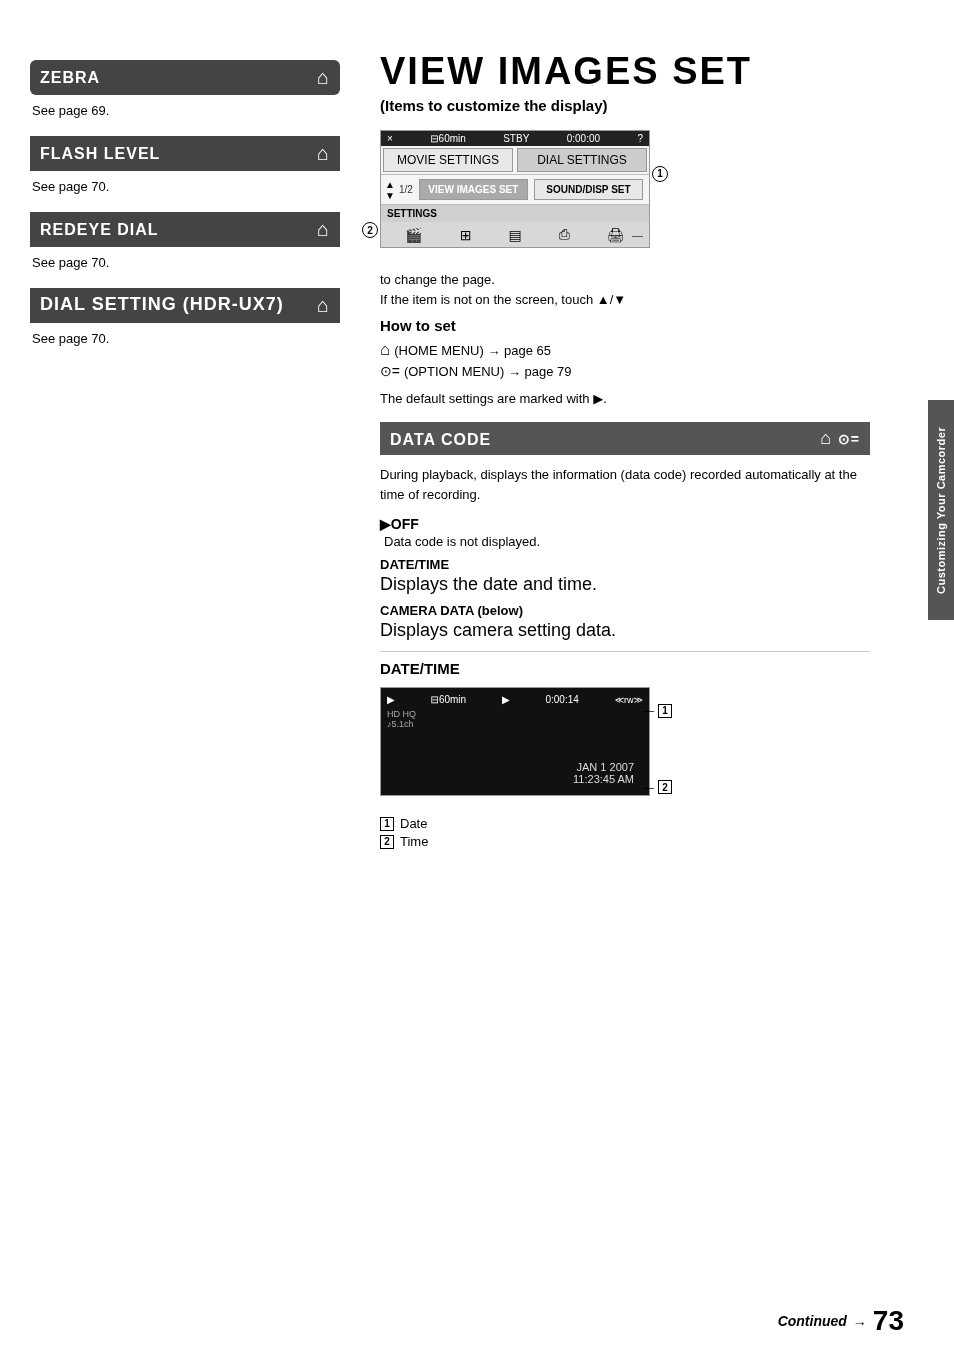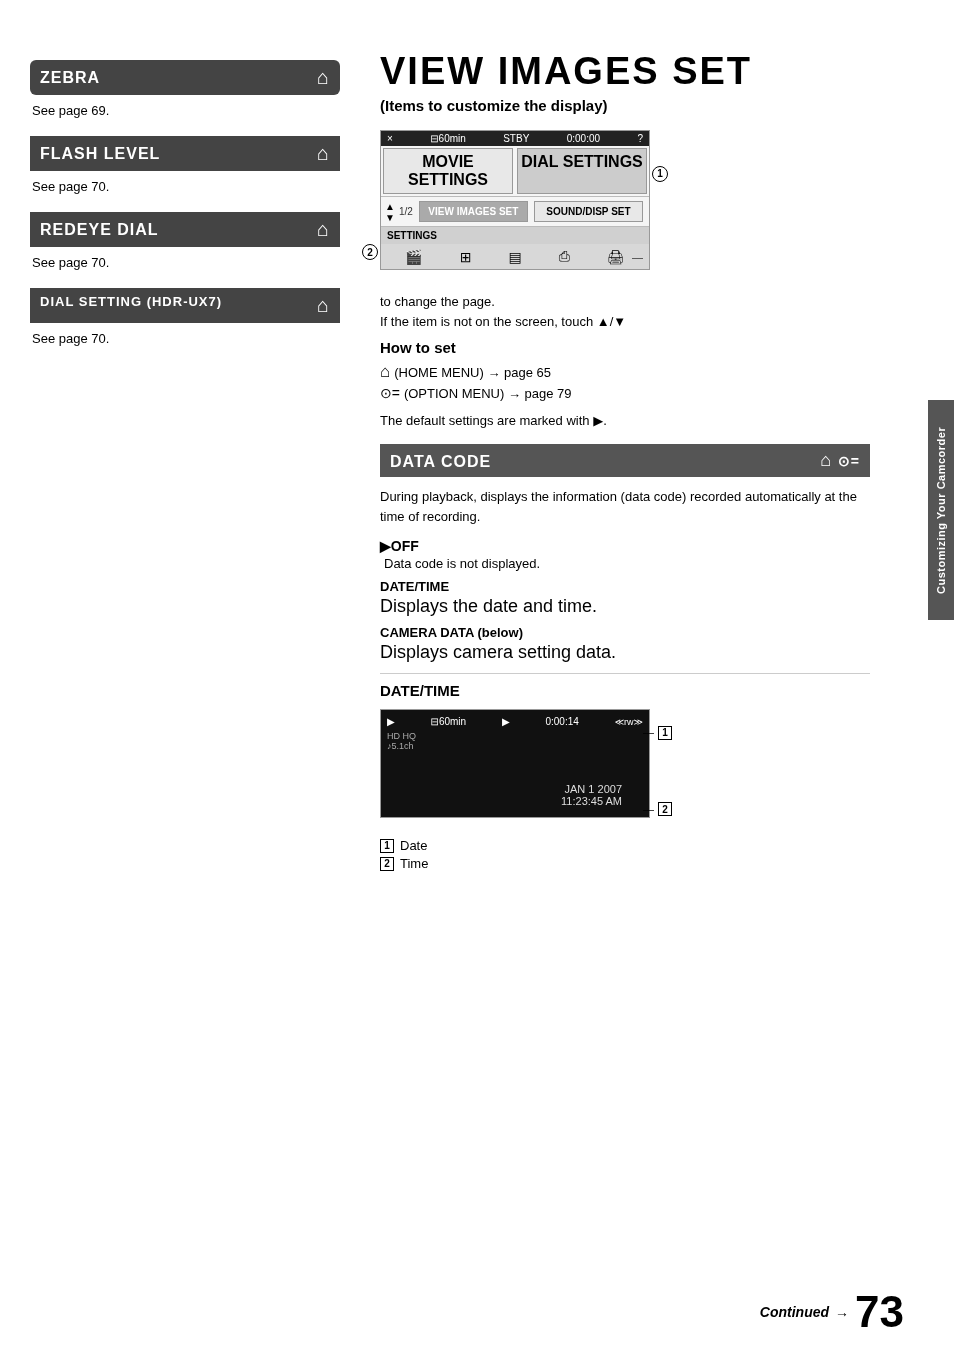--- a/index.html
+++ b/index.html
@@ -102,22 +102,22 @@
       display: flex;
       border-bottom: 1px solid #bbb;
     }
 
     .screen-menu-btn {
       flex: 1;
       text-align: center;
       padding: 4px 2px;
       border: 1px solid #999;
       margin: 2px;
-      font-size: 16px;
-      font-weight: bold;
+      font-size: 12px;
+      font-weight: normal;
       background: #e8e8e8;
     }
 
     .screen-menu-btn.active {
       background: #ccc;
     }
 
     .screen-page-row {
       display: flex;
       align-items: center;
@@ -305,21 +305,21 @@
 
     .screen2-content {
       color: #fff;
       font-size: 10px;
       min-height: 80px;
       position: relative;
     }
 
     .screen2-date-box {
       position: absolute;
-      right: 21px;
+      right: 9px;
       bottom: 4px;
       text-align: right;
       font-size: 11px;
       color: #ddd;
     }
 
     .date-time-labels {
       display: flex;
       flex-direction: column;
       gap: 3px;
@@ -343,21 +343,21 @@
       gap: 6px;
       font-size: 14px;
     }
 
     .page-footer .continued {
       font-style: italic;
       font-weight: bold;
     }
 
     .page-footer .page-num {
-      font-size: 44px;
+      font-size: 28px;
       font-weight: 900;
       font-family: Arial Black, Arial, sans-serif;
     }
 
     
     .vertical-tab {
       position: absolute;
       right: 0;
       top: 380px;
       width: 26px;
@@ -419,21 +419,21 @@
     </div>
     <p class="see-page">See page 70.</p>
 
     <div class="section-header">
       <span>REDEYE DIAL</span>
       <span class="home-icon">⌂</span>
     </div>
     <p class="see-page">See page 70.</p>
 
     <div class="section-header" style="flex-wrap:wrap; align-items: flex-start; padding: 6px 10px;">
-      <span style="flex:1; font-size:13px; font-weight:bold; letter-spacing:1px;">DIAL SETTING (HDR-UX7)</span>
+      <span style="flex:1; font-size:18px; font-weight:bold; letter-spacing:1px;">DIAL SETTING (HDR-UX7)</span>
       <span class="home-icon" style="margin-left:8px;">⌂</span>
     </div>
     <p class="see-page">See page 70.</p>
   </div>
 
   <div class="right-col">
     
     <h1 class="page-title">VIEW IMAGES SET</h1>
     <p class="page-subtitle">(Items to customize the display)</p>
 

